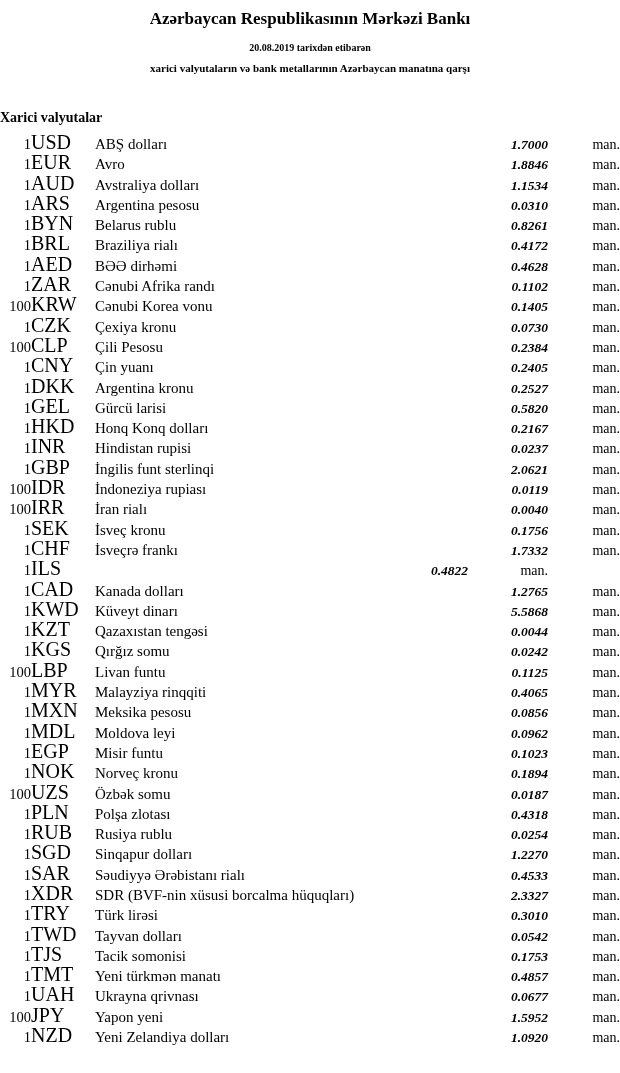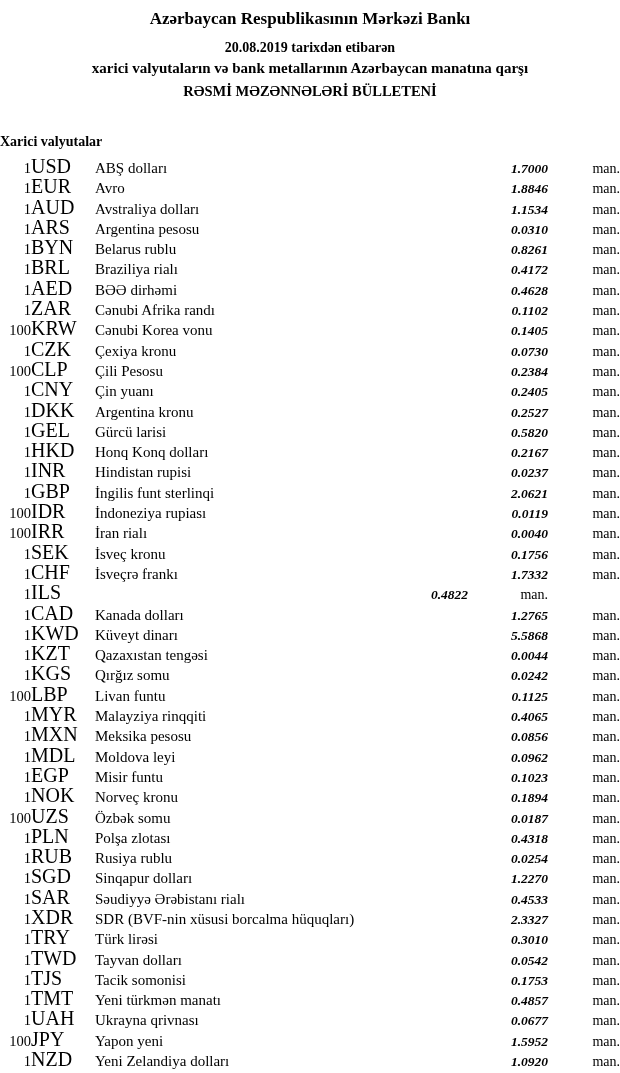--- a/index.html
+++ b/index.html
@@ -19,26 +19,26 @@
     background: #ffffff;
   }
   header { text-align: center; }
   .bank-title {
     font-size: 17px;
     font-weight: bold;
     line-height: 23px;
     margin: 0 0 8px 0;
   }
   .date-line {
-    font-size: 14px;
+    font-size: 10px;
     font-weight: bold;
     line-height: 20px;
   }
   .subtitle {
-    font-size: 15px;
+    font-size: 11px;
     font-weight: bold;
     line-height: 20px;
   }
   .bulletin-title {
     font-size: 14.5px;
     font-weight: bold;
     line-height: 22px;
     margin-top: 2px;
   }
   .section-title {
@@ -84,21 +84,20 @@
   }
 </style>
 </head>
 <body>
 
 <div class="page">
   <header>
     <h1 class="bank-title">Azərbaycan Respublikasının Mərkəzi Bankı</h1>
     <div class="date-line">20.08.2019 tarixdən etibarən</div>
     <div class="subtitle">xarici valyutaların və bank metallarının Azərbaycan manatına qarşı</div>
-    <div class="bulletin-title">RƏSMİ MƏZƏNNƏLƏRİ BÜLLETENİ</div>
   </header>
 
   <div class="section-title">Xarici valyutalar</div>
 
   <div class="rates">
   <div class="row">
     <span class="qty">1</span>
     <span class="code">USD</span>
     <span class="name">ABŞ dolları</span>
     <span class="rate">1.7000</span>

